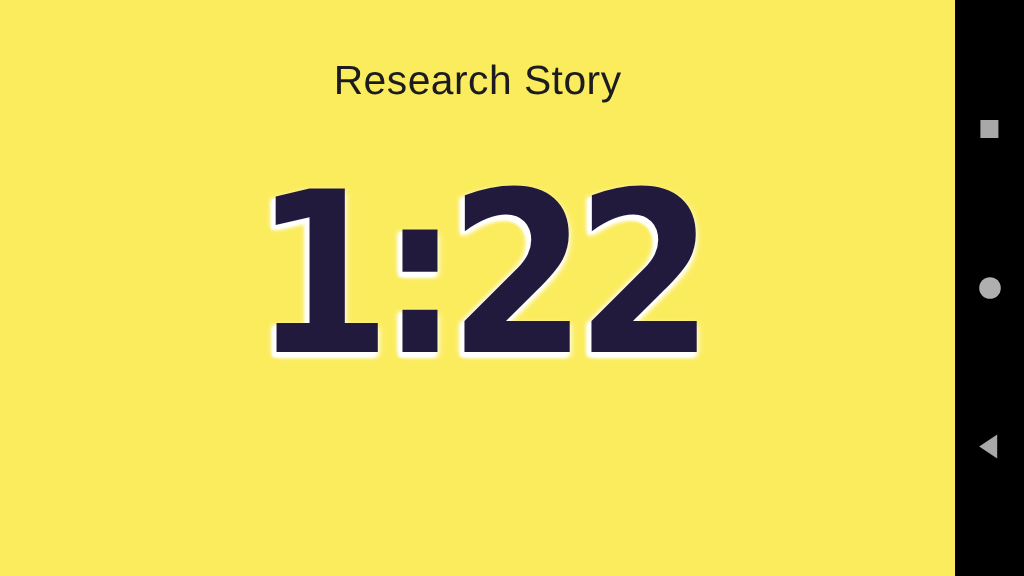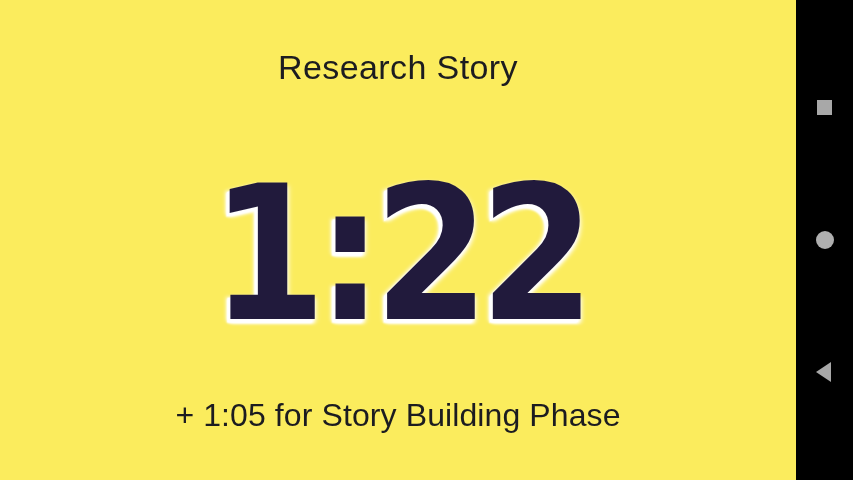--- a/index.html
+++ b/index.html
@@ -44,21 +44,21 @@
     font-weight: 400;
     letter-spacing: 0.4px;
     color: #1C1C20;
     line-height: 1.2;
     white-space: nowrap;
   }
 
   
   .timer-wrap {
     position: absolute;
-    top: 180px;
+    top: 154px;
     left: 0;
     width: 100%;
     height: 150px;
     display: flex;
     align-items: center;
     justify-content: center;
   }
 
   .timer-value {
     font-family: "DejaVu Sans", sans-serif;
@@ -149,21 +149,20 @@
 <div class="screen">
 
   <div class="content-area">
 
     <div class="phase-title">Research Story</div>
 
     <div class="timer-wrap">
       <div class="timer-value">1:22</div>
     </div>
 
-    <div class="subtitle">+ 1:05 for Story Building Phase</div>
 
   </div>
 
   <div class="navbar">
 
     <div class="nav-btn nav-recents">
       <div class="icon-square"></div>
     </div>
 
     <div class="nav-btn nav-home">

